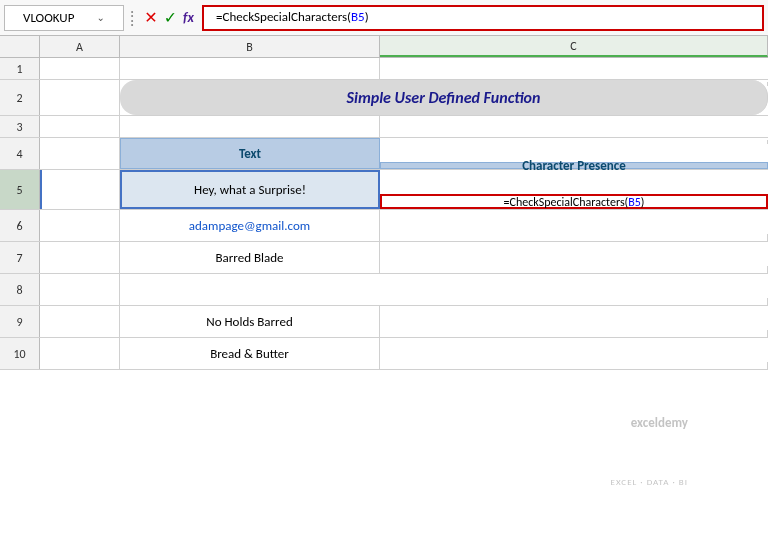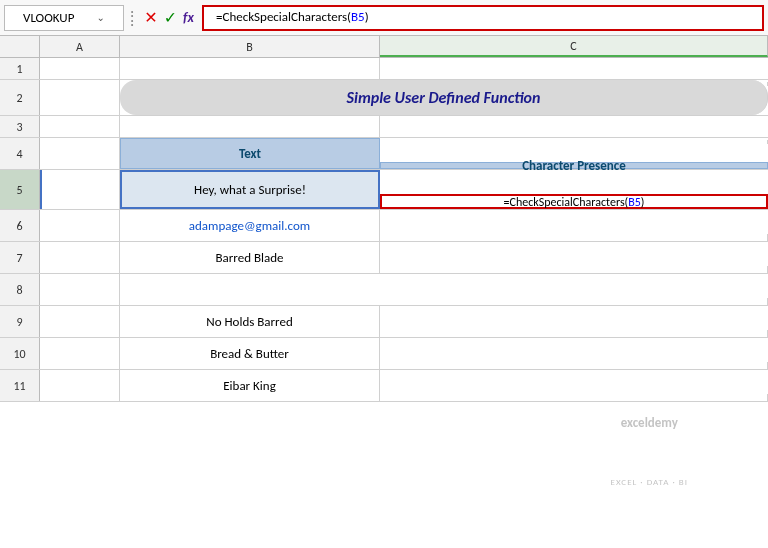--- a/index.html
+++ b/index.html
@@ -299,26 +299,20 @@
       <div class="cell cell-c"></div>
     </div>
 
     <div class="row row-10">
       <div class="row-num">10</div>
       <div class="cell cell-a"></div>
       <div class="cell cell-b">Bread &amp; Butter</div>
       <div class="cell cell-c"></div>
     </div>
 
-    <div class="row row-11">
-      <div class="row-num">11</div>
-      <div class="cell cell-a"></div>
-      <div class="cell cell-b">Eibar King</div>
-      <div class="cell cell-c"></div>
-    </div>
 
   </div>
 </div>
 
-<div class="watermark" style="position:fixed;">
+<div class="watermark" style="position:fixed;text-align:right;">
   <div style="font-weight:bold;font-size:13px;">exceldemy</div>
   <div style="font-size:9px;letter-spacing:1px;margin-top:44px;">EXCEL · DATA · BI</div>
 </div>
 
 </body></html>

